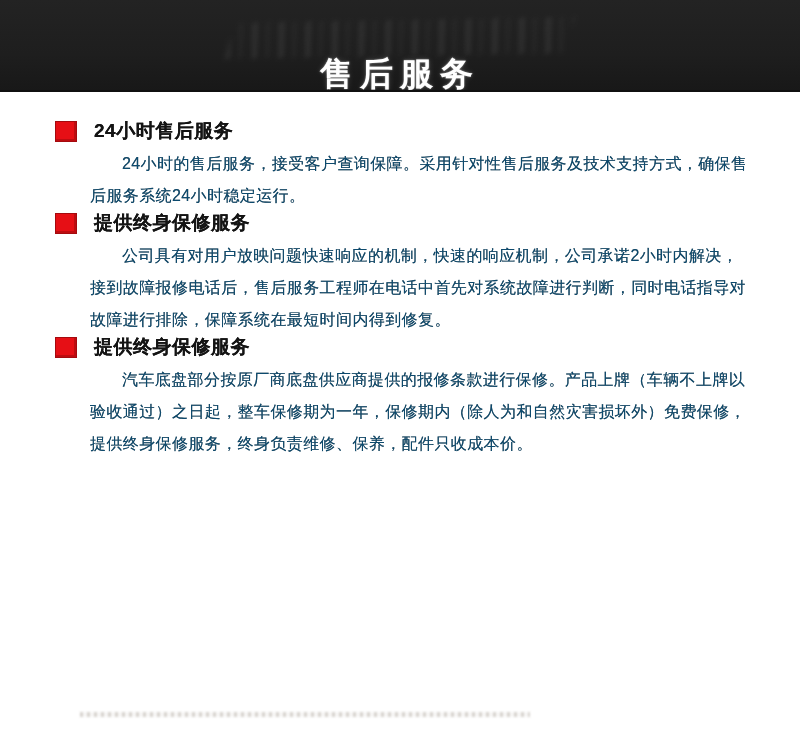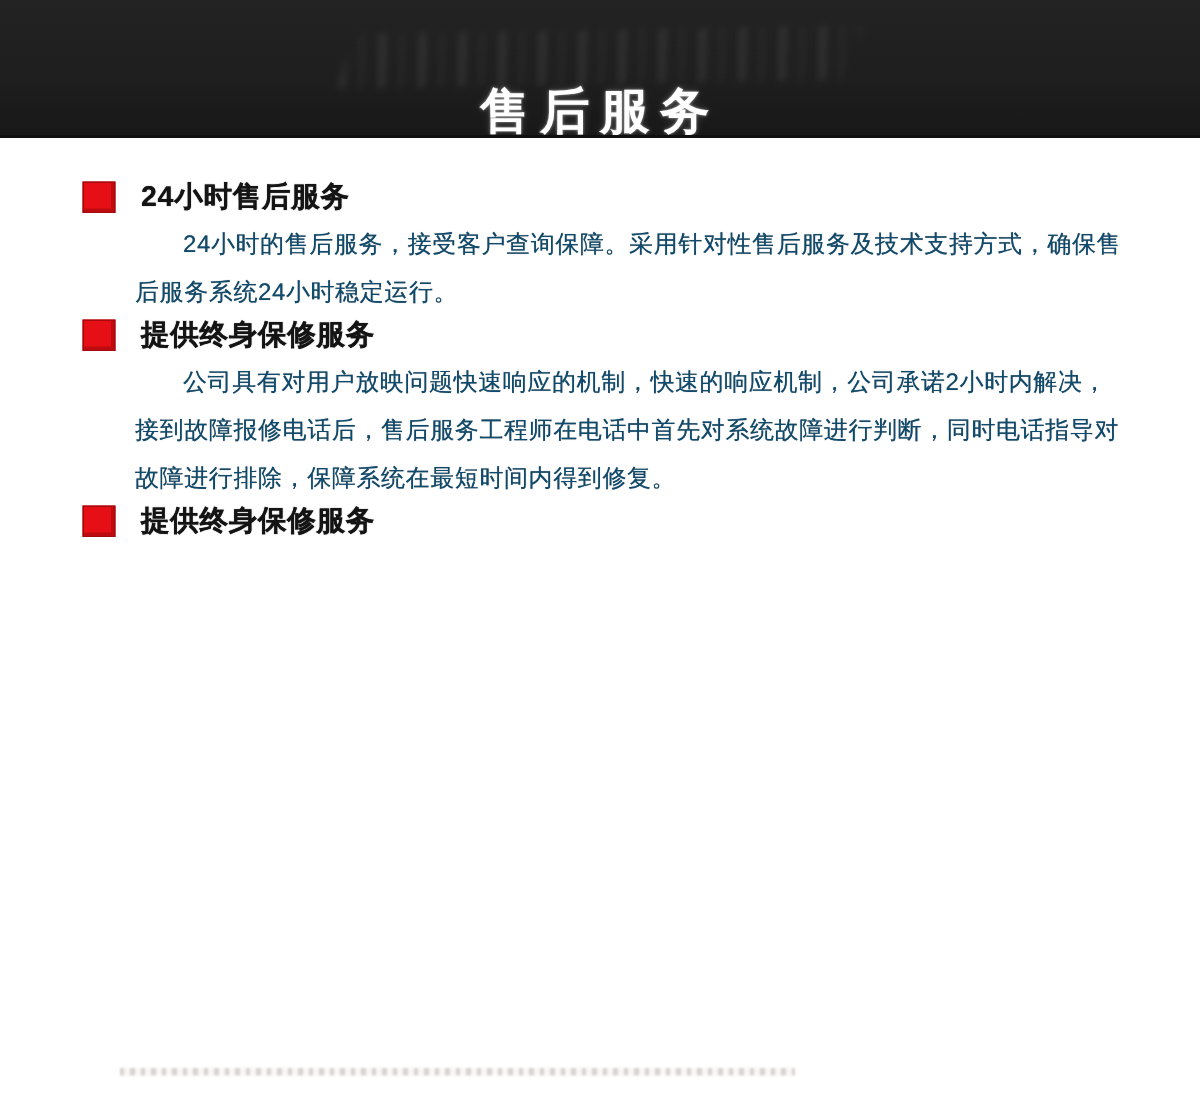--- a/index.html
+++ b/index.html
@@ -129,18 +129,21 @@
       <div class="sec-body">
         <p>公司具有对用户放映问题快速响应的机制，快速的响应机制，公司承诺2小时内解决，接到故障报修电话后，售后服务工程师在电话中首先对系统故障进行判断，同时电话指导对故障进行排除，保障系统在最短时间内得到修复。</p>
       </div>
     </div>
 
     <div class="section">
       <div class="sec-head">
         <span class="bullet"></span>
         <span class="sec-title">提供终身保修服务</span>
       </div>
+      <div class="sec-body">
+        <p>汽车底盘部分按原厂商底盘供应商提供的报修条款进行保修。产品上牌（车辆不上牌以验收通过）之日起，整车保修期为一年，保修期内（除人为和自然灾害损坏外）免费保修，提供终身保修服务，终身负责维修、保养，配件只收成本价。</p>
+      </div>
     </div>
 
   </div>
 
   <div class="footer-smudge"></div>
 </div>
 
 </body></html>

